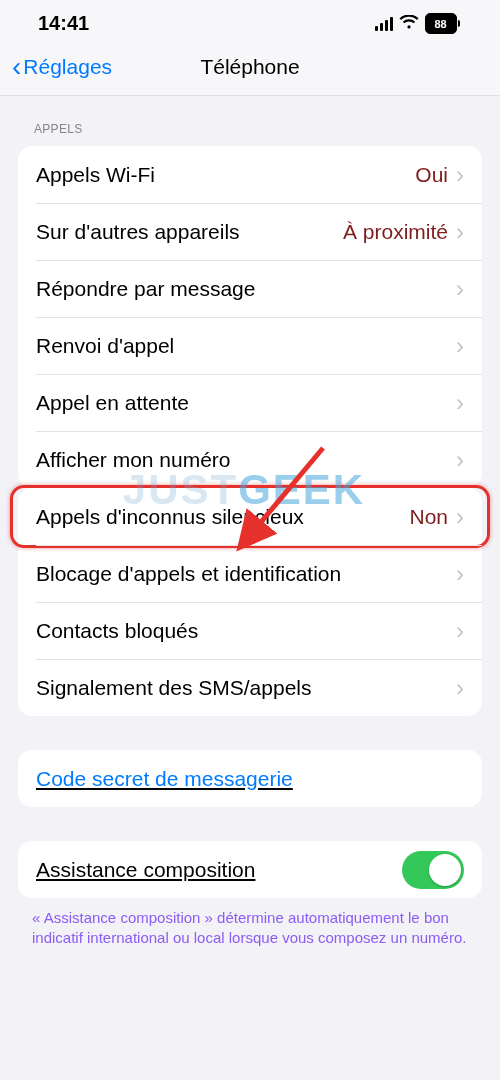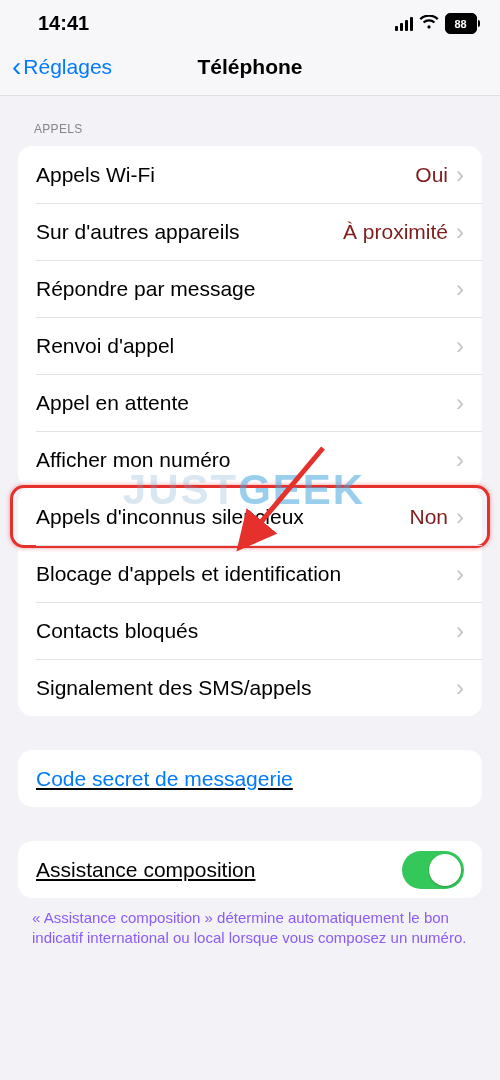--- a/index.html
+++ b/index.html
@@ -11,21 +11,21 @@
     font-size: 21px;
     position: relative;
     overflow: hidden;
   }
 
   
   .status-bar {
     display: flex;
     justify-content: space-between;
     align-items: center;
-    padding: 12px 20px 6px 38px;
+    padding: 12px 40px 6px 38px;
     font-weight: 600;
     font-size: 20px;
     background: #f7f7f9;
   }
   .status-right { display: flex; align-items: center; gap: 6px; }
   .signal-bars { display:inline-flex; align-items:flex-end; gap:2px; height:14px;}
   .signal-bars span { width:3px; background:#000; border-radius:1px;}
   .bar1{height:5px}.bar2{height:8px}.bar3{height:11px}.bar4{height:14px;background:#bbb;}
   .wifi-icon { font-size:18px; line-height:1; }
   .battery {
@@ -46,21 +46,21 @@
     border-bottom:1px solid #e0e0e3;
     position:relative;
   }
   .back-button{
     display:flex; align-items:center; gap:2px;
     color:#007aff; font-size:21px;
   }
   .chevron-left{font-size:28px; line-height:0.5; font-weight:300;}
   .nav-title{
     position:absolute; left:0; right:0; text-align:center;
-    font-weight:700; font-size:21px; pointer-events:none;
+    font-weight:400; font-size:21px; pointer-events:none;
   }
 
   
   .section-header{
     color:#85858b; font-size:12px;
     padding: 26px 34px 10px 34px;
     letter-spacing:0.3px;
   }
 
   

